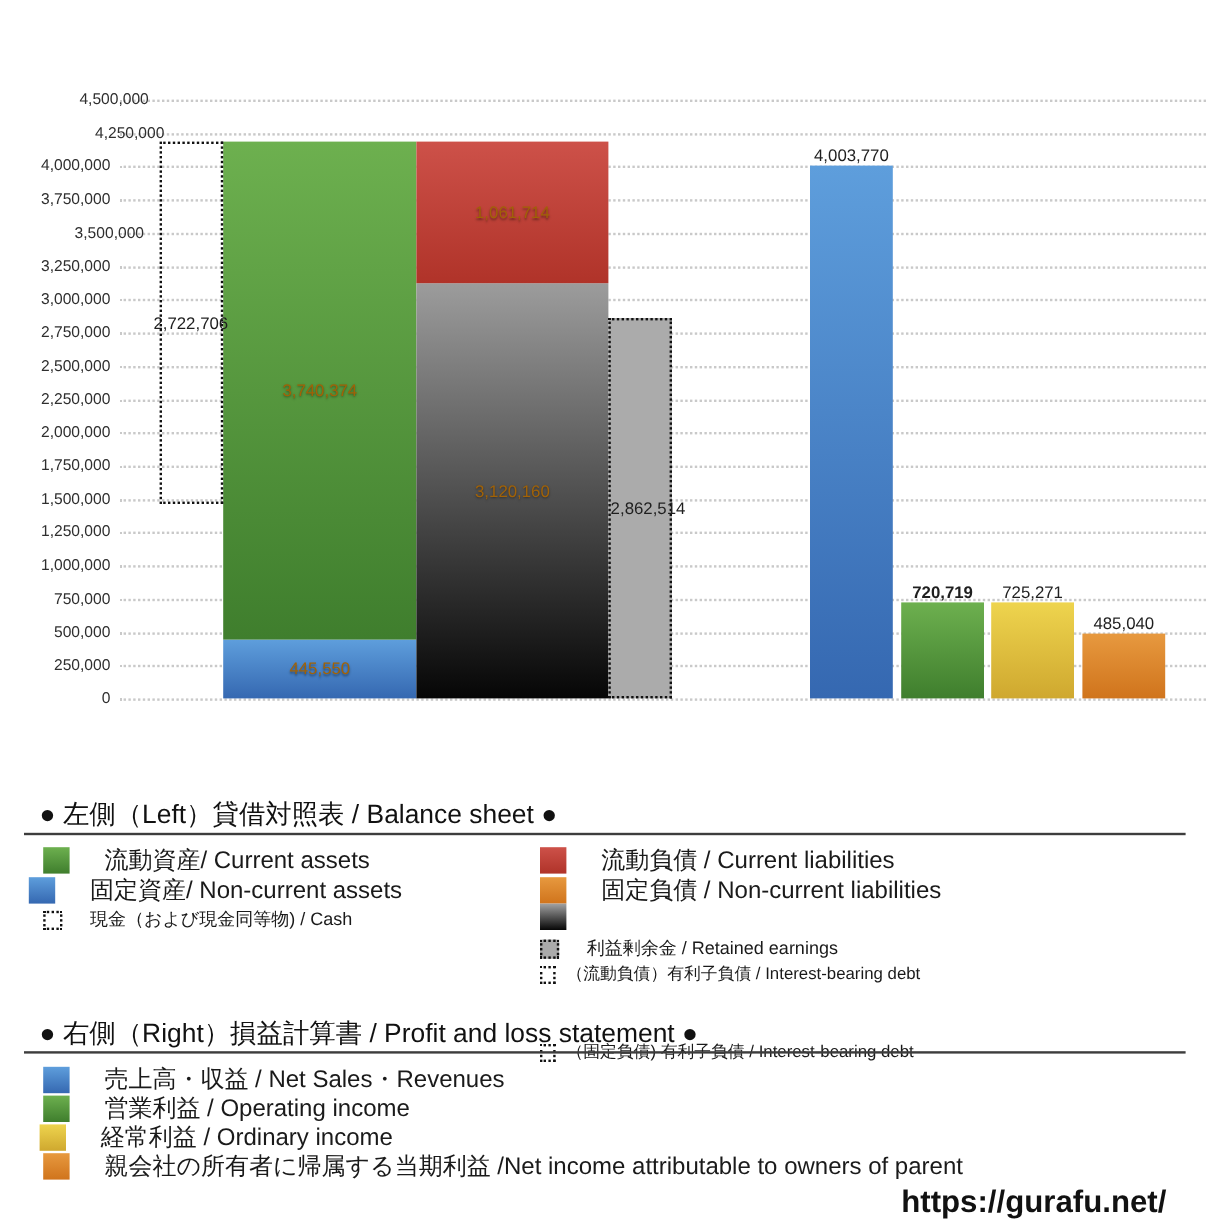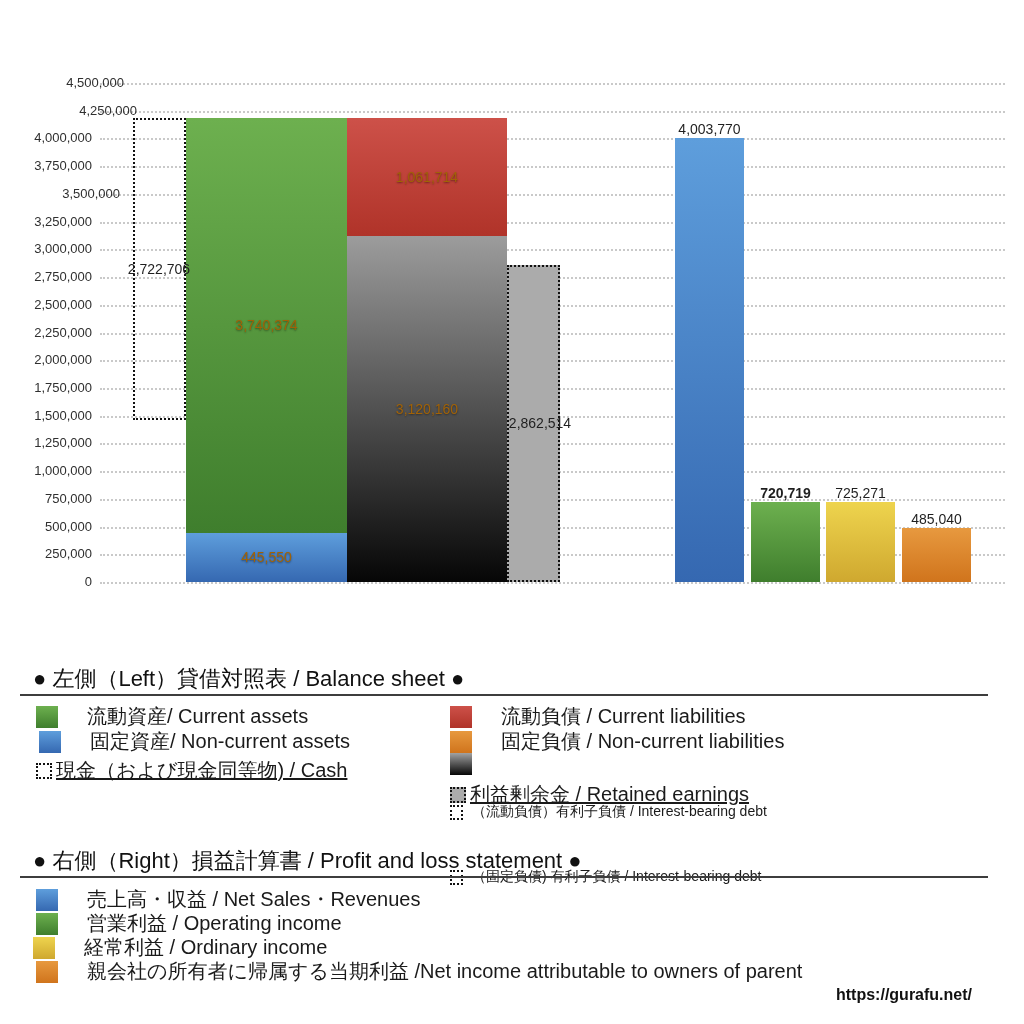--- a/index.html
+++ b/index.html
@@ -20,35 +20,35 @@
   .bar-yellow{background:linear-gradient(to bottom,#eed44e,#cfa82f);}
   .bar-gray{background:#ababab;border:2px dotted #111;box-sizing:border-box;}
   .cash-box{position:absolute;background:transparent;border:2px dotted #111;box-sizing:border-box;}
   .bar-label{position:absolute;font-size:14px;white-space:nowrap;transform:translateX(-50%);}
   .lbl-white{color:#a16207;text-shadow:0 1px 2px rgba(0,0,0,0.45);}
   .lbl-dark{color:#1f1f1f;}
   .sec-head{position:absolute;left:33px;font-size:22px;color:#111;white-space:nowrap;}
   .sec-rule{position:absolute;left:20px;width:968px;height:0;border-top:2px solid #3d3d3d;}
   .leg-row{position:absolute;display:flex;align-items:center;white-space:nowrap;color:#1a1a1a;}
   .row-lg{font-size:20px;gap:29px;}
-  .row-sm{font-size:20px;gap:4px;text-decoration:underline;}
+  .row-sm{font-size:15px;gap:23px;}
   .row-xs{font-size:14px;gap:9px;}
   .sw{display:inline-block;flex:0 0 auto;}
   .row-lg .sw{width:22px;height:22px;}
   .row-sm .sw{width:16px;height:16px;}
   .row-xs .sw{width:13px;height:15px;}
   .sw-green{background:linear-gradient(#6db04f,#3f7e2d);}
   .sw-blue{background:linear-gradient(#5e9edc,#3568b1);}
   .sw-red{background:linear-gradient(#cd5149,#b03329);}
   .sw-orange{background:linear-gradient(#e7993f,#d0741c);}
   .sw-yellow{background:linear-gradient(#eed44e,#cfa82f);}
   .sw-black{background:linear-gradient(#a2a2a2,#060606);}
   .sw-gray{background:#ababab;border:2px dotted #111;box-sizing:border-box;}
   .sw-dashed{background:#fff;border:2px dotted #111;box-sizing:border-box;}
-  #url-watermark{position:absolute;top:986px;right:52px;font-size:16px;font-weight:bold;color:#111;}
+  #url-watermark{position:absolute;top:986px;right:52px;font-size:26px;font-weight:bold;color:#111;}
 </style>
 </head>
 <body>
 
 <div id="chart">
     <div class="gridline" style="left: 100px; top: 582px; width: 905px;"></div>
     <div class="ytick" style="top: 574px;">0</div>
     <div class="gridline" style="left: 100px; top: 554.278px; width: 905px;"></div>
     <div class="ytick" style="top: 546.278px;">250,000</div>
     <div class="gridline" style="left: 100px; top: 526.556px; width: 905px;"></div>
@@ -109,21 +109,21 @@
     <div class="bar-label lbl-dark" style="left: 936.5px; top: 511.214px;">485,040</div>
   </div>
 
 <div class="sec-head" id="bs-head" style="top:664px;">● 左側（Left）貸借対照表 / Balance sheet ●</div>
 <div class="sec-rule" style="top:694px;"></div>
 <div id="bs-legend">
     <div class="leg-row row-lg" style="left: 36px; top: 703px;">
       <span class="sw sw-green"></span>
       <span>流動資産/ Current assets</span>
     </div>
-    <div class="leg-row row-lg" style="left: 39px; top: 728px;">
+    <div class="leg-row row-lg" style="left: 24px; top: 728px;">
       <span class="sw sw-blue"></span>
       <span>固定資産/ Non-current assets</span>
     </div>
     <div class="leg-row row-sm" style="left: 36px; top: 757px;">
       <span class="sw sw-dashed"></span>
       <span>現金（および現金同等物) / Cash</span>
     </div>
     <div class="leg-row row-lg" style="left: 450px; top: 703px;">
       <span class="sw sw-red"></span>
       <span>流動負債 /  Current liabilities</span>

